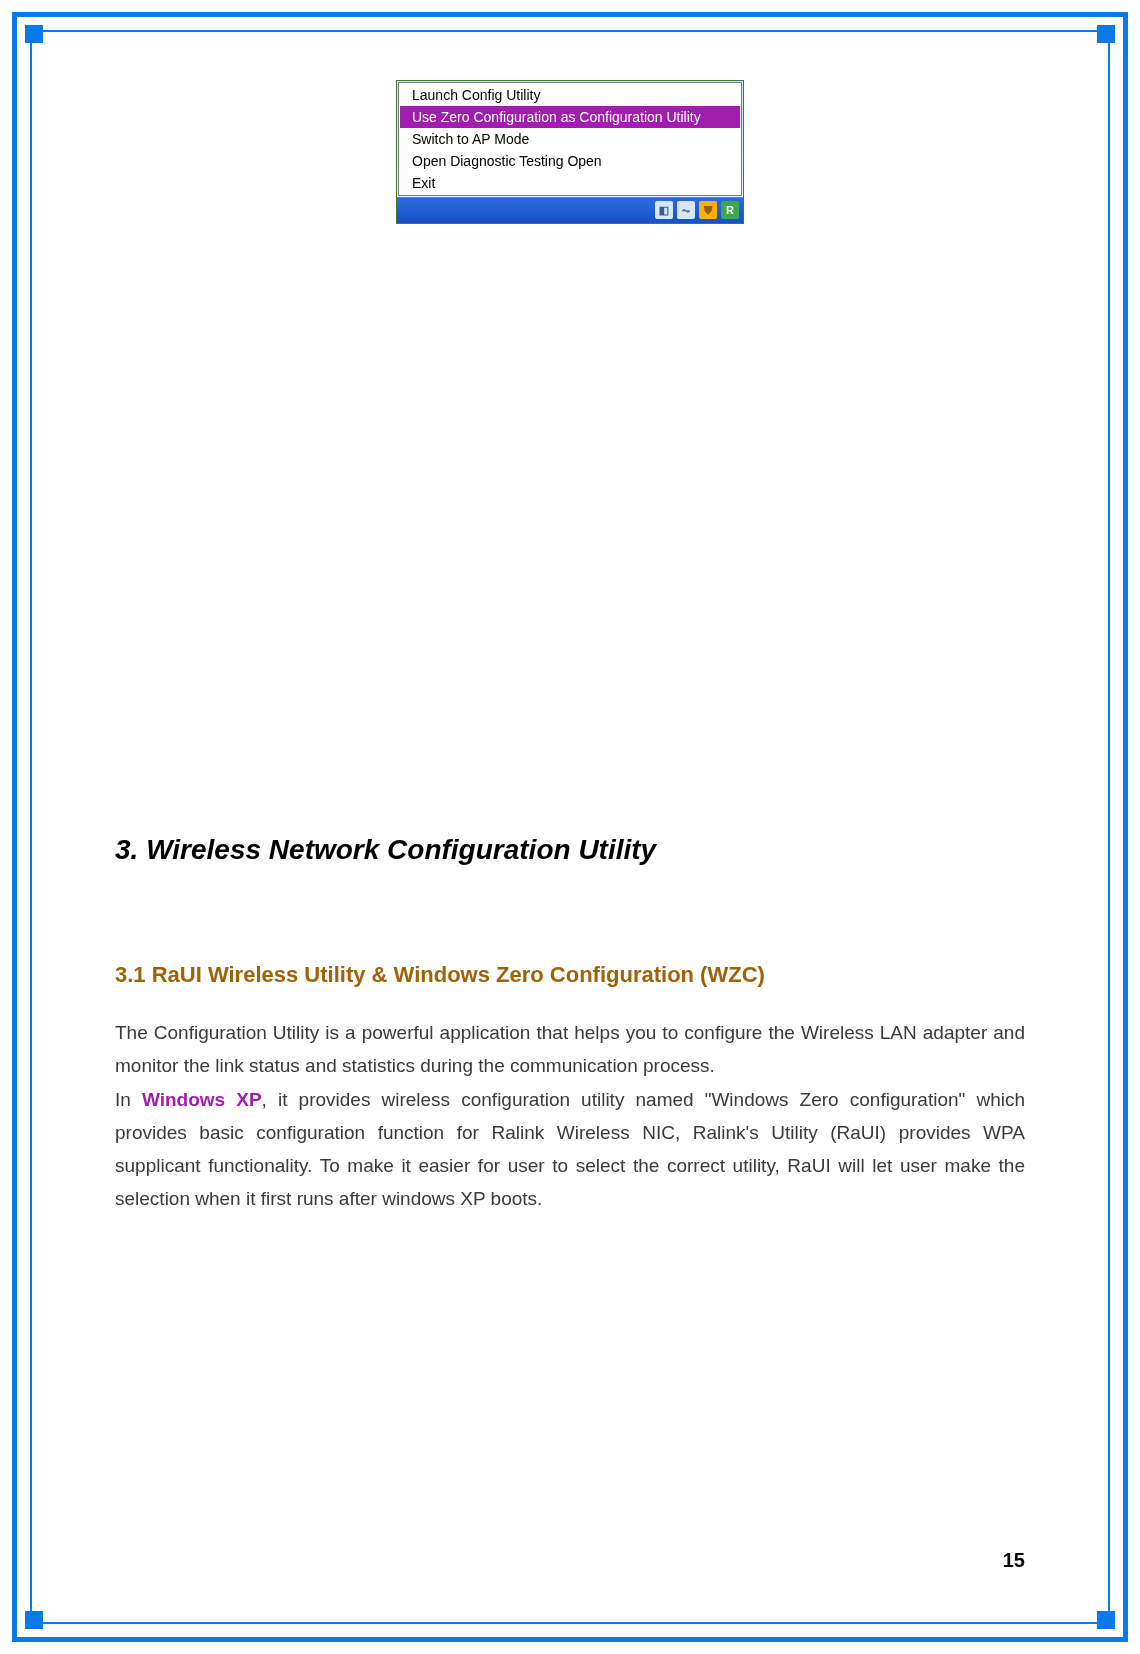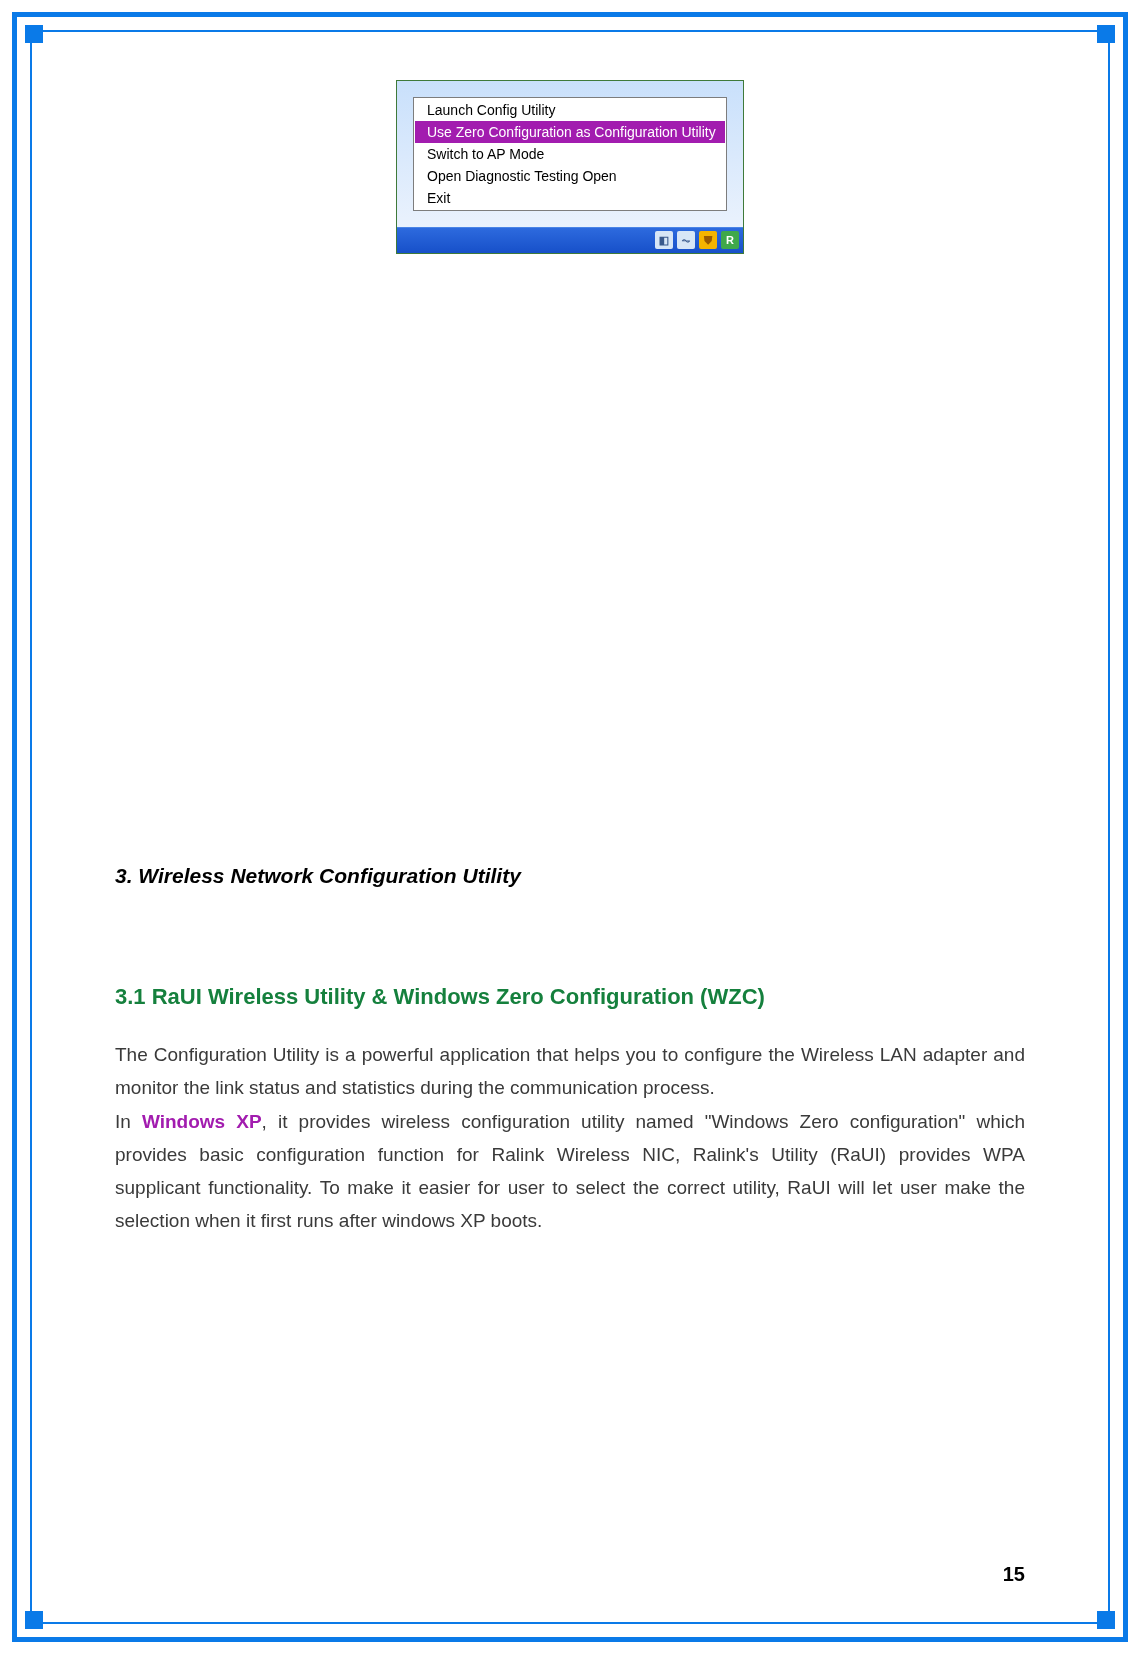--- a/index.html
+++ b/index.html
@@ -34,21 +34,21 @@
       top: 70px; left: 115px; right: 115px; bottom: 60px;
     }
     
     .menu-wrap {
       margin: 10px auto 0;
       width: 348px;
       border: 1px solid #3f7a3a;
     }
     .menu-pad {
       background: linear-gradient(#c9e0fb,#eaf2fd);
-      padding: 16px;
+      padding: 1px;
     }
     .menu {
       background: #ffffff;
       border: 1px solid #7d7d7d;
       font-family: Tahoma, Arial, sans-serif;
       font-size: 14px;
       color: #000;
       padding: 1px;
     }
     .menu .item {
@@ -82,45 +82,45 @@
       font-weight: bold;
     }
     .ti-mon { background: #d7e6f6; color: #3a5a8c; }
     .ti-net { background: #d7e6f6; color: #3a5a8c; }
     .ti-shield { background: #f5b400; color: #9a5a00; }
     .ti-r { background: #3fa84a; color: #fff; }
 
     .section-title {
       margin-top: 610px;
       font-family: Verdana, Arial, sans-serif;
-      font-size: 21px;
+      font-size: 28px;
       font-weight: bold;
       font-style: italic;
       color: #000;
     }
     .sub-title {
       margin-top: 96px;
       font-family: Verdana, Arial, sans-serif;
       font-size: 22px;
       font-weight: bold;
-      color: #15803d;
+      color: #a16207;
     }
     .body-text {
       margin-top: 28px;
       font-family: Verdana, Arial, sans-serif;
       font-size: 19px;
       color: #3a3a3a;
       line-height: 1.75;
       text-align: justify;
     }
     .body-text .bold { font-weight: bold; color: #a21caf; }
     .page-num {
       position: absolute;
       right: 0;
-      bottom: 8px;
+      bottom: 22px;
       font-family: Verdana, Arial, sans-serif;
       font-weight: bold;
       font-size: 20px;
       color: #000;
     }
   </style>
 </head>
 <body>
 
 <div class="outer-border"></div>

